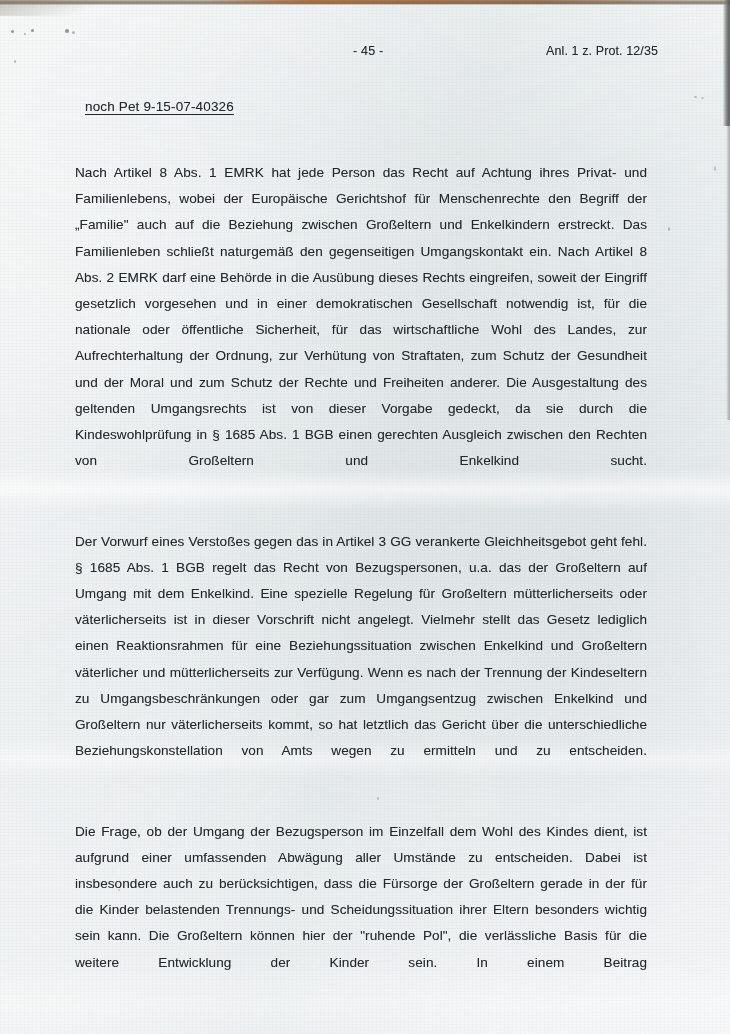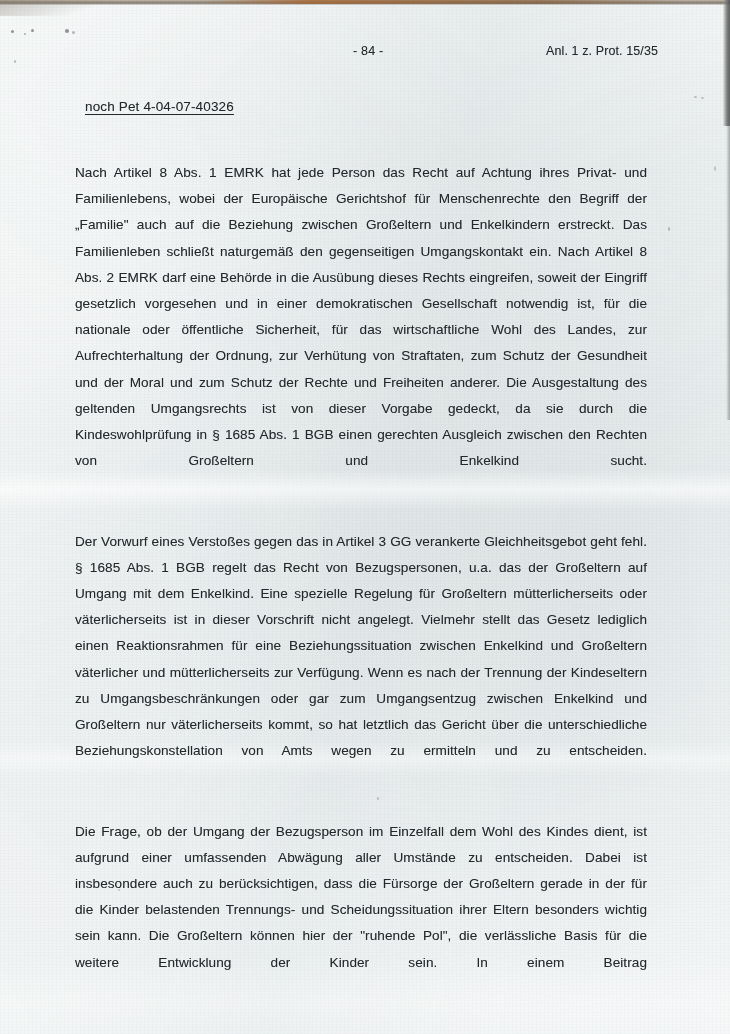--- a/index.html
+++ b/index.html
@@ -193,25 +193,25 @@
   <div class="speck" style="left:694px; top:96px;  width:3px;  height:2px; opacity:.35;"></div>
   <div class="speck" style="left:701px; top:97px;  width:3px;  height:2px; opacity:.30;"></div>
   <div class="speck" style="left:668px; top:227px; width:2px;  height:4px; opacity:.38;"></div>
   <div class="speck" style="left:377px; top:797px; width:2px;  height:3px; opacity:.33;"></div>
   <div class="speck" style="left:118px; top:889px; width:2px;  height:2px; opacity:.30;"></div>
   <div class="speck" style="left:714px; top:166px; width:2px;  height:5px; opacity:.28;"></div>
 
   <div class="content">
 
     <div class="header-row">
-      <span class="page-number">- 84 -</span>
-      <span class="doc-ref">Anl. 1 z. Prot. 15/35</span>
+      <span class="page-number">- 45 -</span>
+      <span class="doc-ref">Anl. 1 z. Prot. 12/35</span>
     </div>
 
-    <div class="doc-heading">noch Pet 4-04-07-40326</div>
+    <div class="doc-heading">noch Pet 9-15-07-40326</div>
 
     <div class="body-text">
       <p class="para">Nach Artikel 8 Abs. 1 EMRK hat jede Person das Recht auf Achtung ihres Privat- und Familienlebens, wobei der Europäische Gerichtshof für Menschenrechte den Begriff der „Familie" auch auf die Beziehung zwischen Großeltern und Enkelkindern erstreckt. Das Familienleben schließt naturgemäß den gegenseitigen Umgangskontakt ein. Nach Artikel 8 Abs. 2 EMRK darf eine Behörde in die Ausübung dieses Rechts eingreifen, soweit der Eingriff gesetzlich vorgesehen und in einer demokratischen Gesellschaft notwendig ist, für die nationale oder öffentliche Sicherheit, für das wirtschaftliche Wohl des Landes, zur Aufrechterhaltung der Ordnung, zur Verhütung von Straftaten, zum Schutz der Gesundheit und der Moral und zum Schutz der Rechte und Freiheiten anderer. Die Ausgestaltung des geltenden Umgangsrechts ist von dieser Vorgabe gedeckt, da sie durch die Kindeswohlprüfung in § 1685 Abs. 1 BGB einen gerechten Ausgleich zwischen den Rechten von Großeltern und Enkelkind sucht.</p>
       <p class="para">Der Vorwurf eines Verstoßes gegen das in Artikel 3 GG verankerte Gleichheitsgebot geht fehl. § 1685 Abs. 1 BGB regelt das Recht von Bezugspersonen, u.a. das der Großeltern auf Umgang mit dem Enkelkind. Eine spezielle Regelung für Großeltern mütterlicherseits oder väterlicherseits ist in dieser Vorschrift nicht angelegt. Vielmehr stellt das Gesetz lediglich einen Reaktionsrahmen für eine Beziehungssituation zwischen Enkelkind und Großeltern väterlicher und mütterlicherseits zur Verfügung. Wenn es nach der Trennung der Kindeseltern zu Umgangsbeschränkungen oder gar zum Umgangsentzug zwischen Enkelkind und Großeltern nur väterlicherseits kommt, so hat letztlich das Gericht über die unterschiedliche Beziehungskonstellation von Amts wegen zu ermitteln und zu entscheiden.</p>
       <p class="para">Die Frage, ob der Umgang der Bezugsperson im Einzelfall dem Wohl des Kindes dient, ist aufgrund einer umfassenden Abwägung aller Umstände zu entscheiden. Dabei ist insbesondere auch zu berücksichtigen, dass die Fürsorge der Großeltern gerade in der für die Kinder belastenden Trennungs- und Scheidungssituation ihrer Eltern besonders wichtig sein kann. Die Großeltern können hier der "ruhende Pol", die verlässliche Basis für die weitere Entwicklung der Kinder sein. In einem Beitrag</p>
     </div>
 
   </div>
 </div>
 

